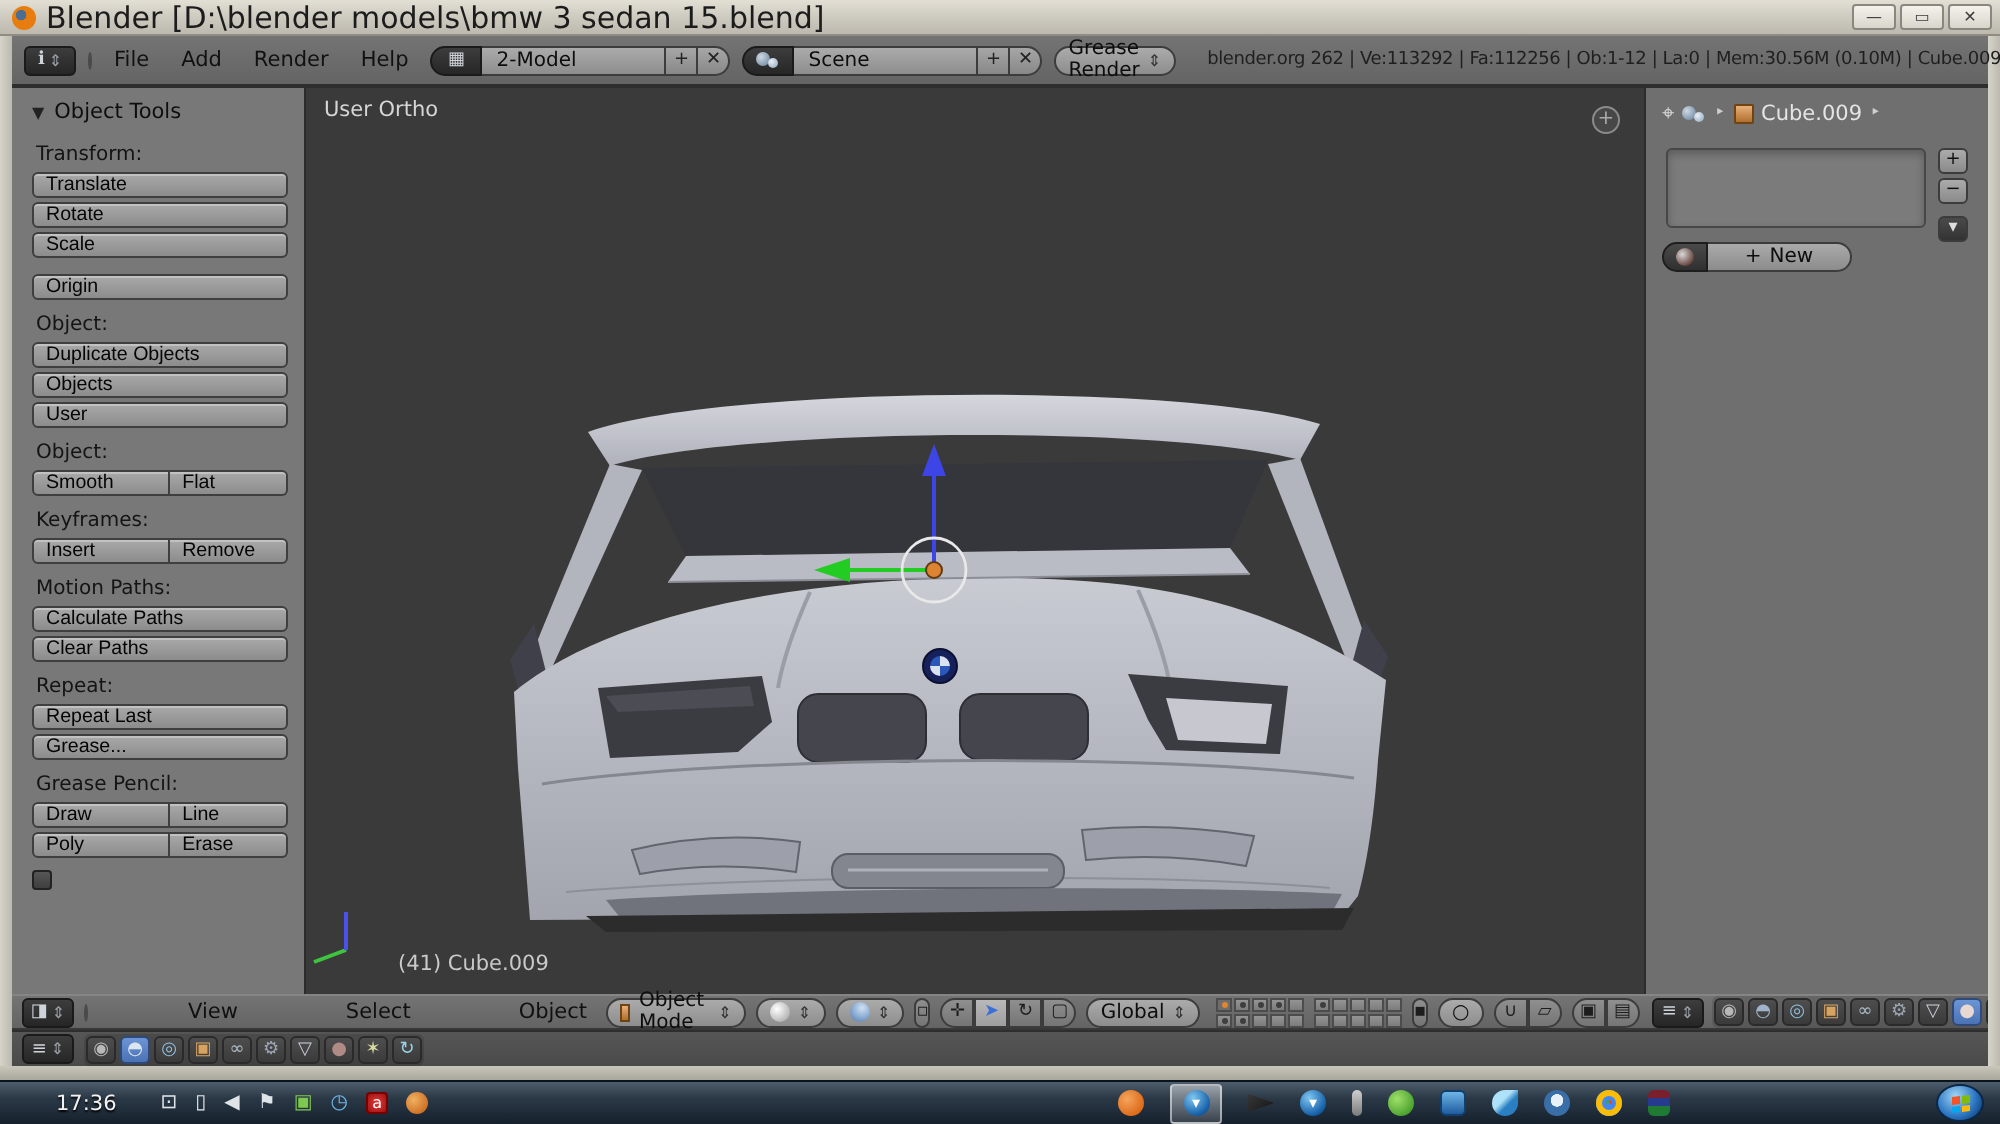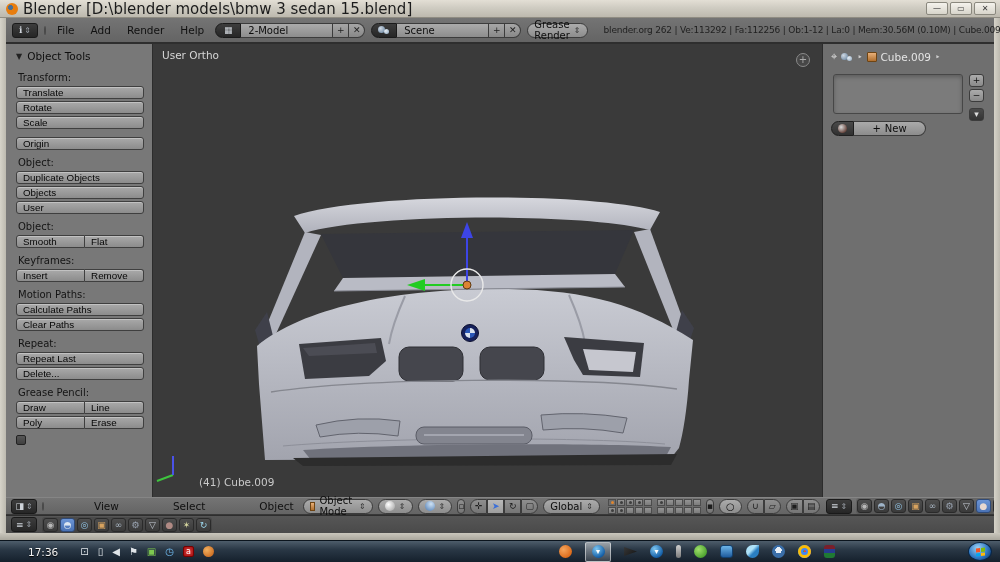--- a/index.html
+++ b/index.html
@@ -229,21 +229,21 @@
       <div class="ts-label">Keyframes:</div>
       <div class="tsrow">
         <button class="tsbtn">Insert</button>
         <button class="tsbtn">Remove</button>
       </div>
       <div class="ts-label">Motion Paths:</div>
       <button class="tsbtn">Calculate Paths</button>
       <button class="tsbtn">Clear Paths</button>
       <div class="ts-label">Repeat:</div>
       <button class="tsbtn">Repeat Last</button>
-      <button class="tsbtn">Delete...</button>
+      <button class="tsbtn">Grease...</button>
       <div class="ts-label">Grease Pencil:</div>
       <div class="tsrow">
         <button class="tsbtn">Draw</button>
         <button class="tsbtn">Line</button>
       </div>
       <div class="tsrow">
         <button class="tsbtn">Poly</button>
         <button class="tsbtn">Erase</button>
       </div>
       <div class="chkrow">

